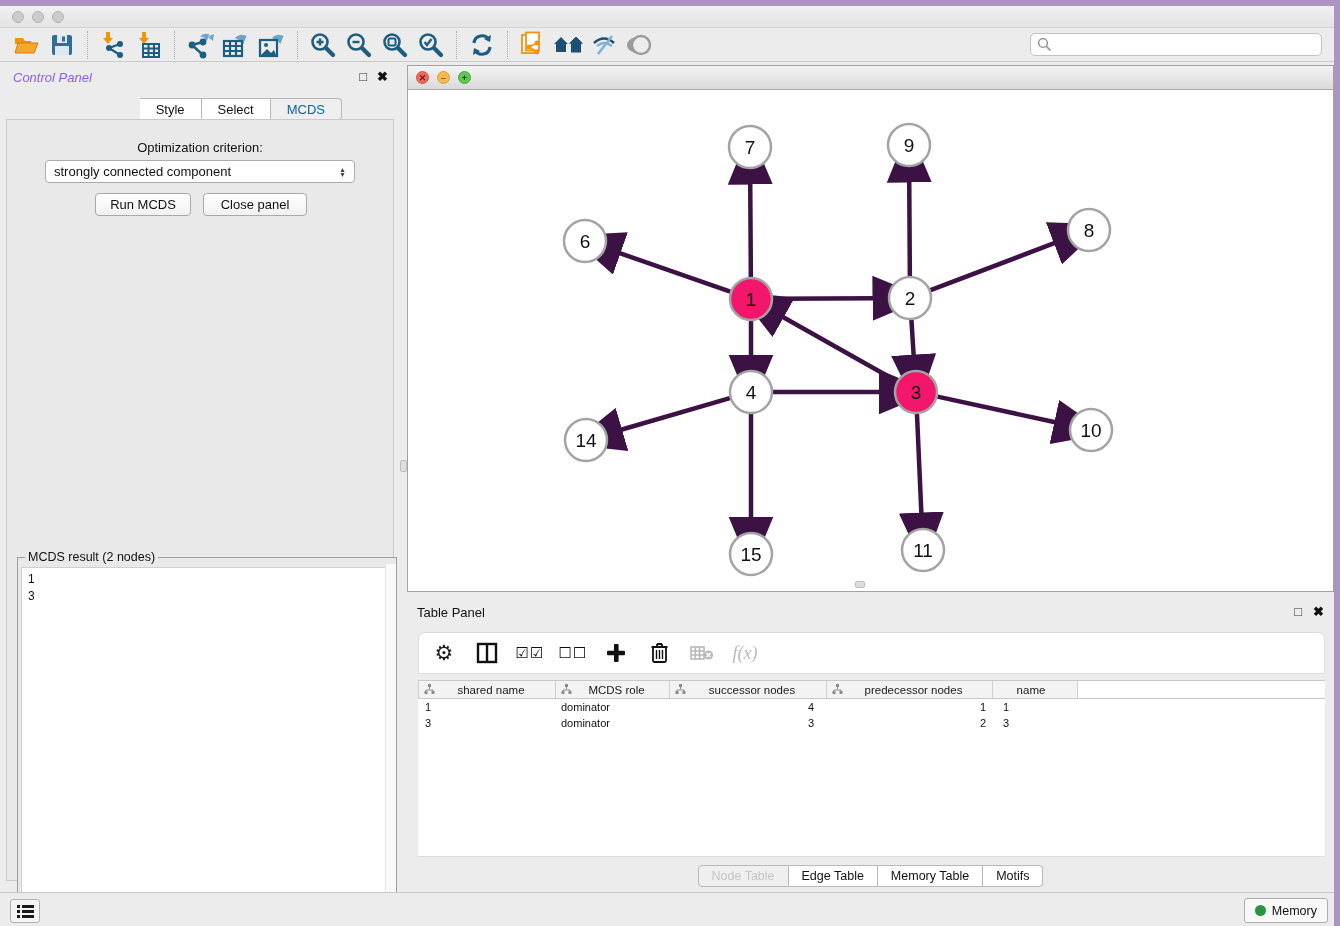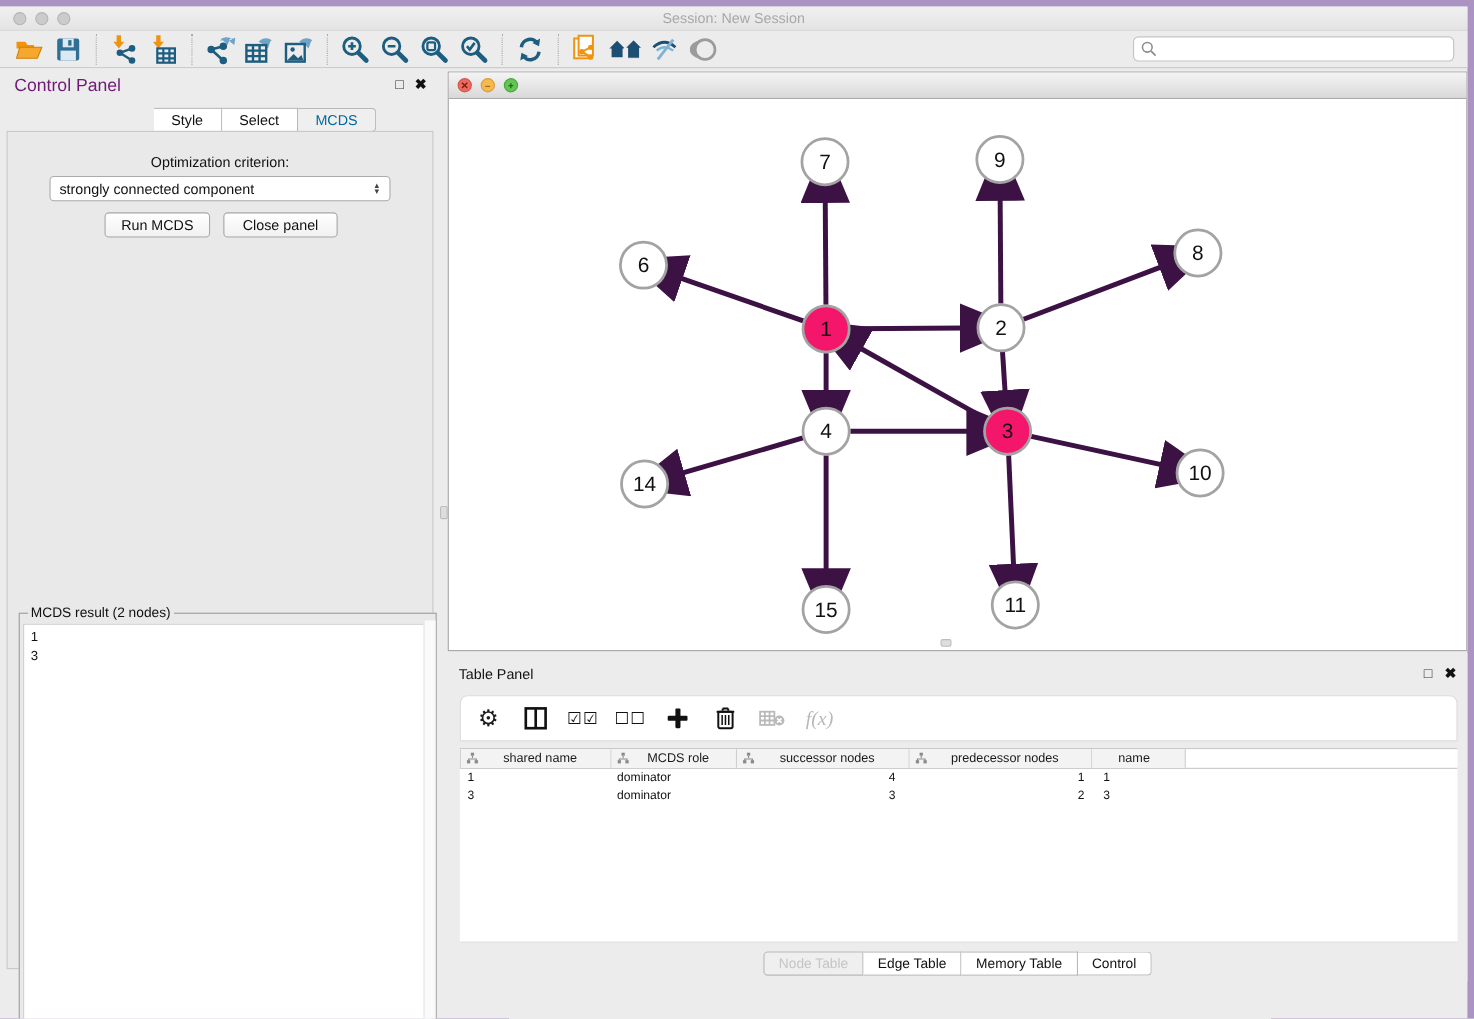--- a/index.html
+++ b/index.html
@@ -19,21 +19,21 @@
     border-bottom:1px solid #c9c9c9; display:flex; align-items:center; padding:0 8px; }
   .tbtn { width:36px; height:30px; display:flex; align-items:center; justify-content:center; flex:0 0 auto; }
   .sep { width:0; height:28px; border-left:1px dotted #a9a9a9; margin:0 7px; flex:0 0 auto; }
   .spacer { flex:1 1 auto; }
   .searchbox { width:292px; height:23px; background:#fff; border:1px solid #c3c3c3; border-radius:5px;
     display:flex; align-items:center; padding:0 6px; margin-right:4px; }
 
   
   .control-panel { position:absolute; left:0; top:56px; width:400px; height:826px; background:#ececec; }
   .panel-head { position:absolute; left:0; top:0; width:100%; height:30px; }
-  .panel-title { position:absolute; left:13px; top:8px; font-size:16px; color:#701a75; }
+  .panel-title { position:absolute; left:13px; top:8px; font-size:13px; color:#8b5cf6;font-style:italic; }
   .panel-icons { position:absolute; right:12px; top:7px; display:flex; gap:10px; font-size:13px; color:#111; }
   .sq-icon { font-size:13px; color:#333; line-height:15px; }
   .x-icon { font-weight:bold; font-size:13px; color:#111; line-height:15px; }
 
   .tabs-row { position:absolute; left:0; top:36px; width:100%; display:flex; justify-content:center; }
   .tab { height:22px; padding:0 16px; font-size:13px; line-height:21px; background:#fff;
     border:1px solid #b9b9b9; border-left:none; color:#111; }
   .tab:first-child { border-left:1px solid #b9b9b9; border-radius:4px 0 0 4px;margin-top:36px; }
   .tab.disabled { background:#efefef; color:#0369a1; border-radius:0 4px 4px 0; }
 
@@ -123,21 +123,20 @@
 <body>
 
 <div id="app">
 
   <div class="titlebar">
     <div class="tl-dots">
       <div class="tl-dot"></div>
       <div class="tl-dot"></div>
       <div class="tl-dot"></div>
     </div>
-    <div class="app-title">Session: New Session</div>
   </div>
 
   <div class="toolbar">
     <div class="tbtn">
       <svg width="26" height="24" viewBox="0 0 26 24">
         <path d="M2 5 h8 l2 3 h6 v3 h-16 z" fill="#f0930f"></path>
         <path d="M2 20 L5 10 L25 10 L21 20 Z" fill="#f6a82e" stroke="#d07f08" stroke-width="1"></path>
       </svg>
     </div>
     <div class="tbtn">
@@ -484,18 +483,36 @@
         <div class="td" style="width:157px;padding-right:13px;text-align:right">3</div>
         <div class="td" style="width:166px;padding-right:7px;text-align:right">2</div>
         <div class="td" style="width:85px;padding-left:10px">3</div>
       </div>
     </div>
 
     <div class="bottom-tabs">
       <div class="btab disabled">Node Table</div>
       <div class="btab">Edge Table</div>
       <div class="btab">Memory Table</div>
-      <div class="btab">Control</div>
+      <div class="btab">Motifs</div>
     </div>
   </div>
 
+  <div class="statusbar">
+    <div class="list-btn">
+      <svg width="17" height="15" viewBox="0 0 17 15">
+        <g fill="#1a1a1a">
+            <rect x="0" y="1" width="3" height="3"></rect>
+            <rect x="0" y="6" width="3" height="3"></rect>
+            <rect x="0" y="11" width="3" height="3"></rect>
+        <rect x="5" y="1" width="12" height="3"></rect>
+            <rect x="5" y="6" width="12" height="3"></rect>
+            <rect x="5" y="11" width="12" height="3"></rect>
+          </g>
+      </svg>
+    </div>
+    <div class="mem-btn">
+      <span class="mem-dot"></span>
+      <span>Memory</span>
+    </div>
+  </div>
 
 </div>
 
 </body></html>

